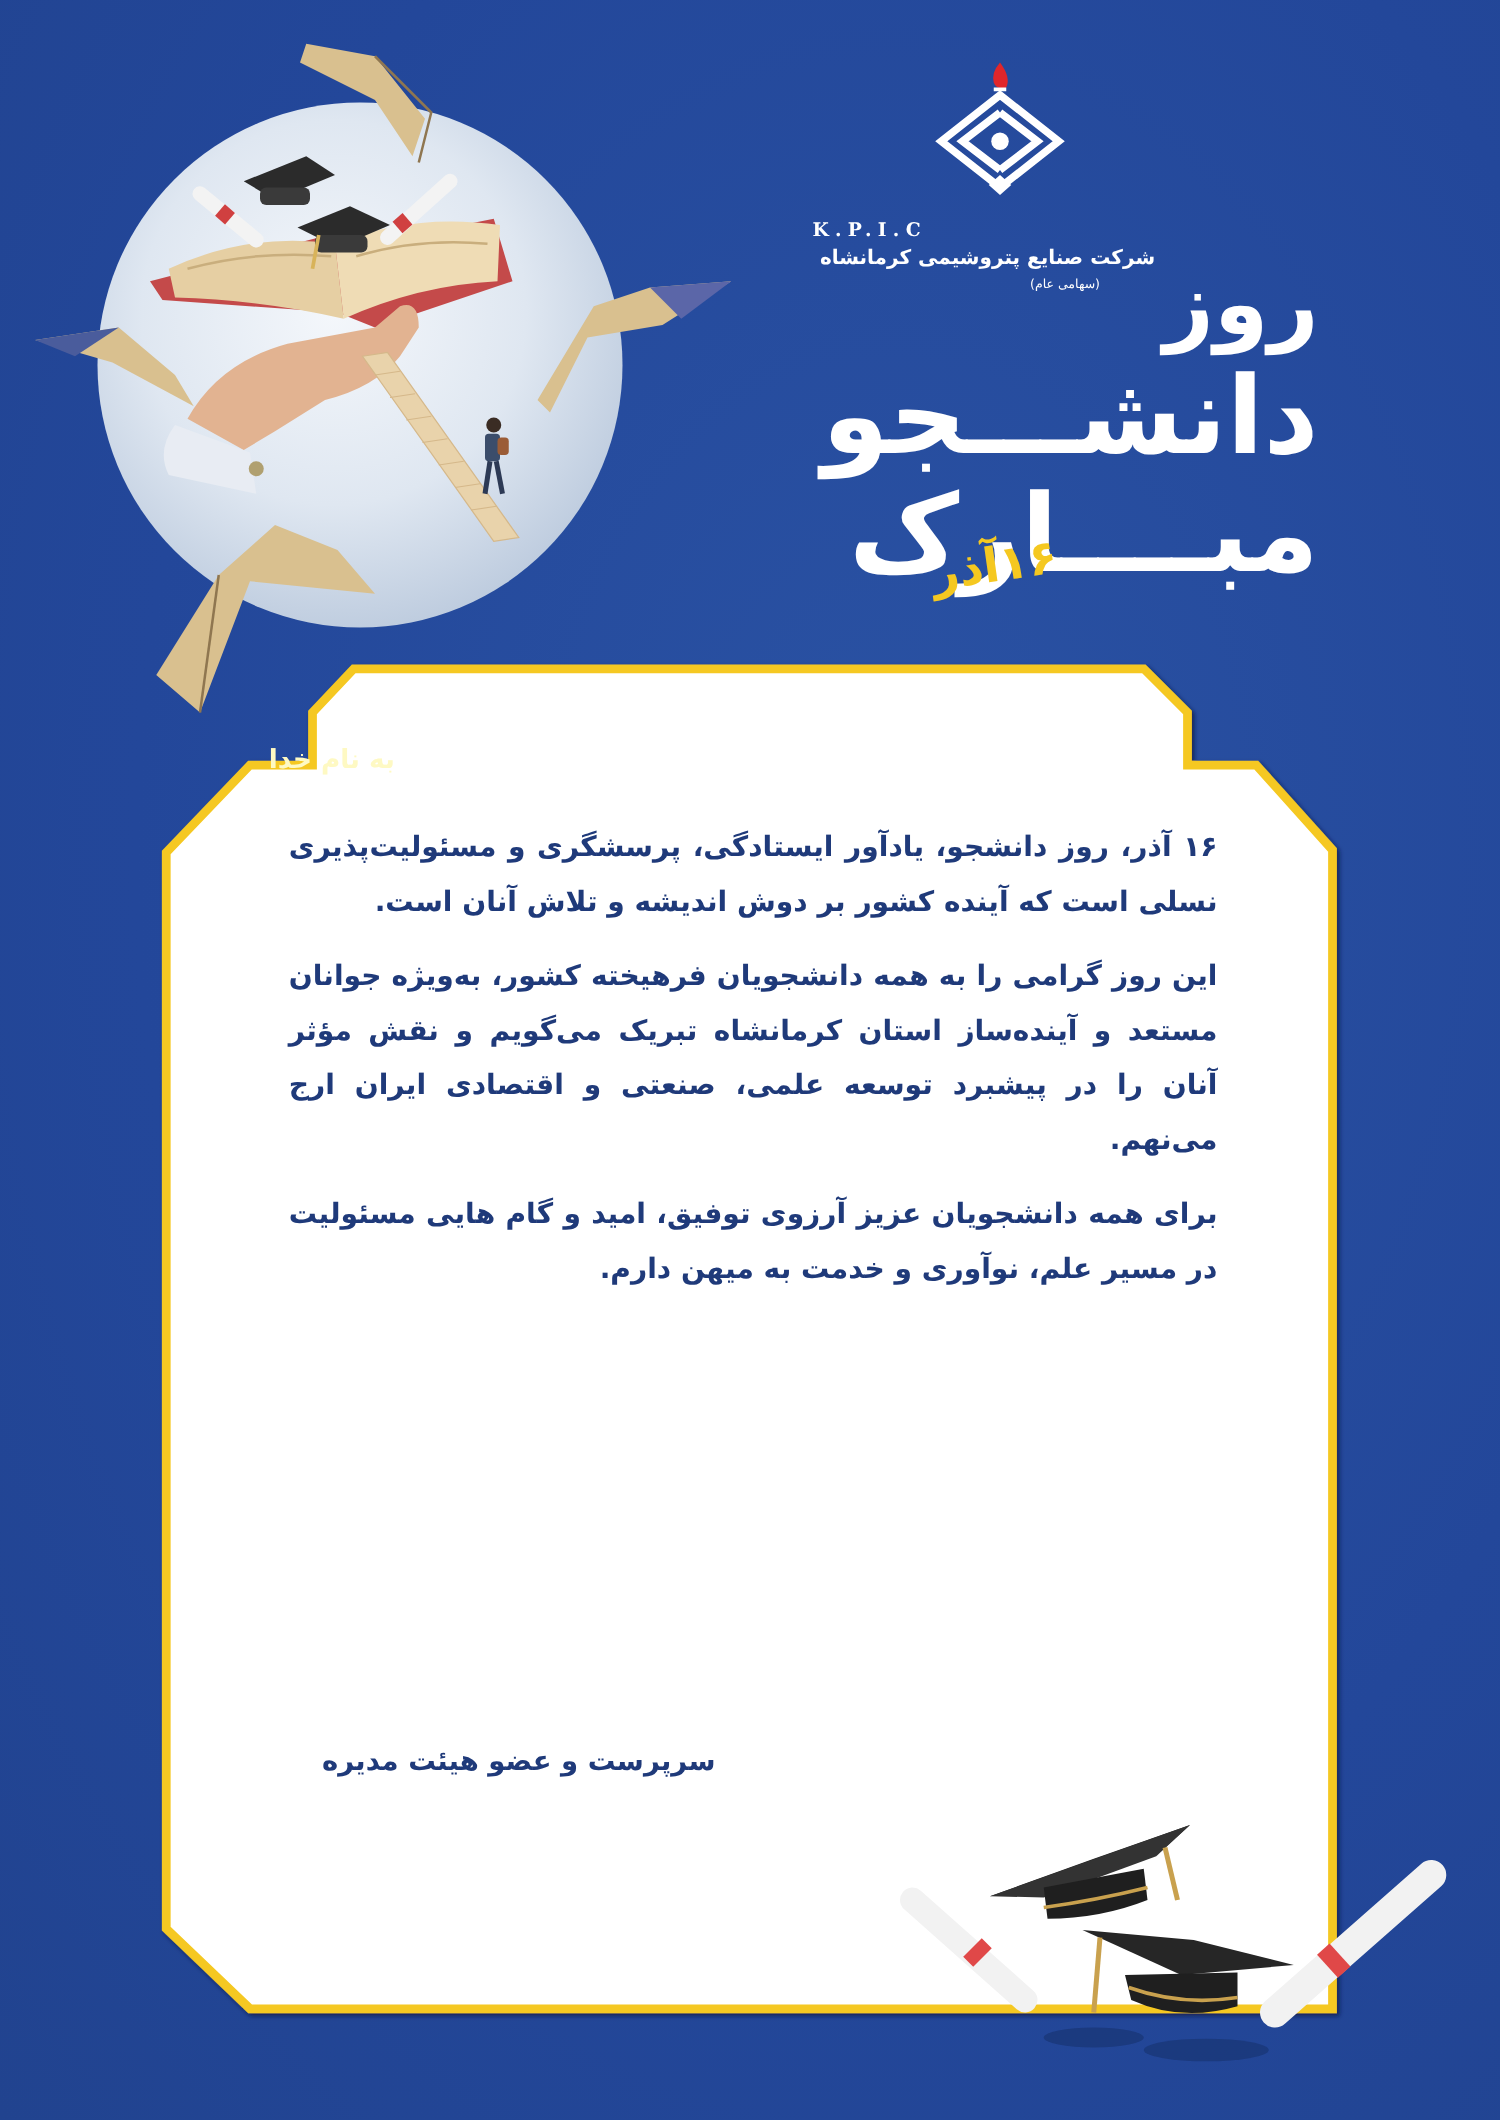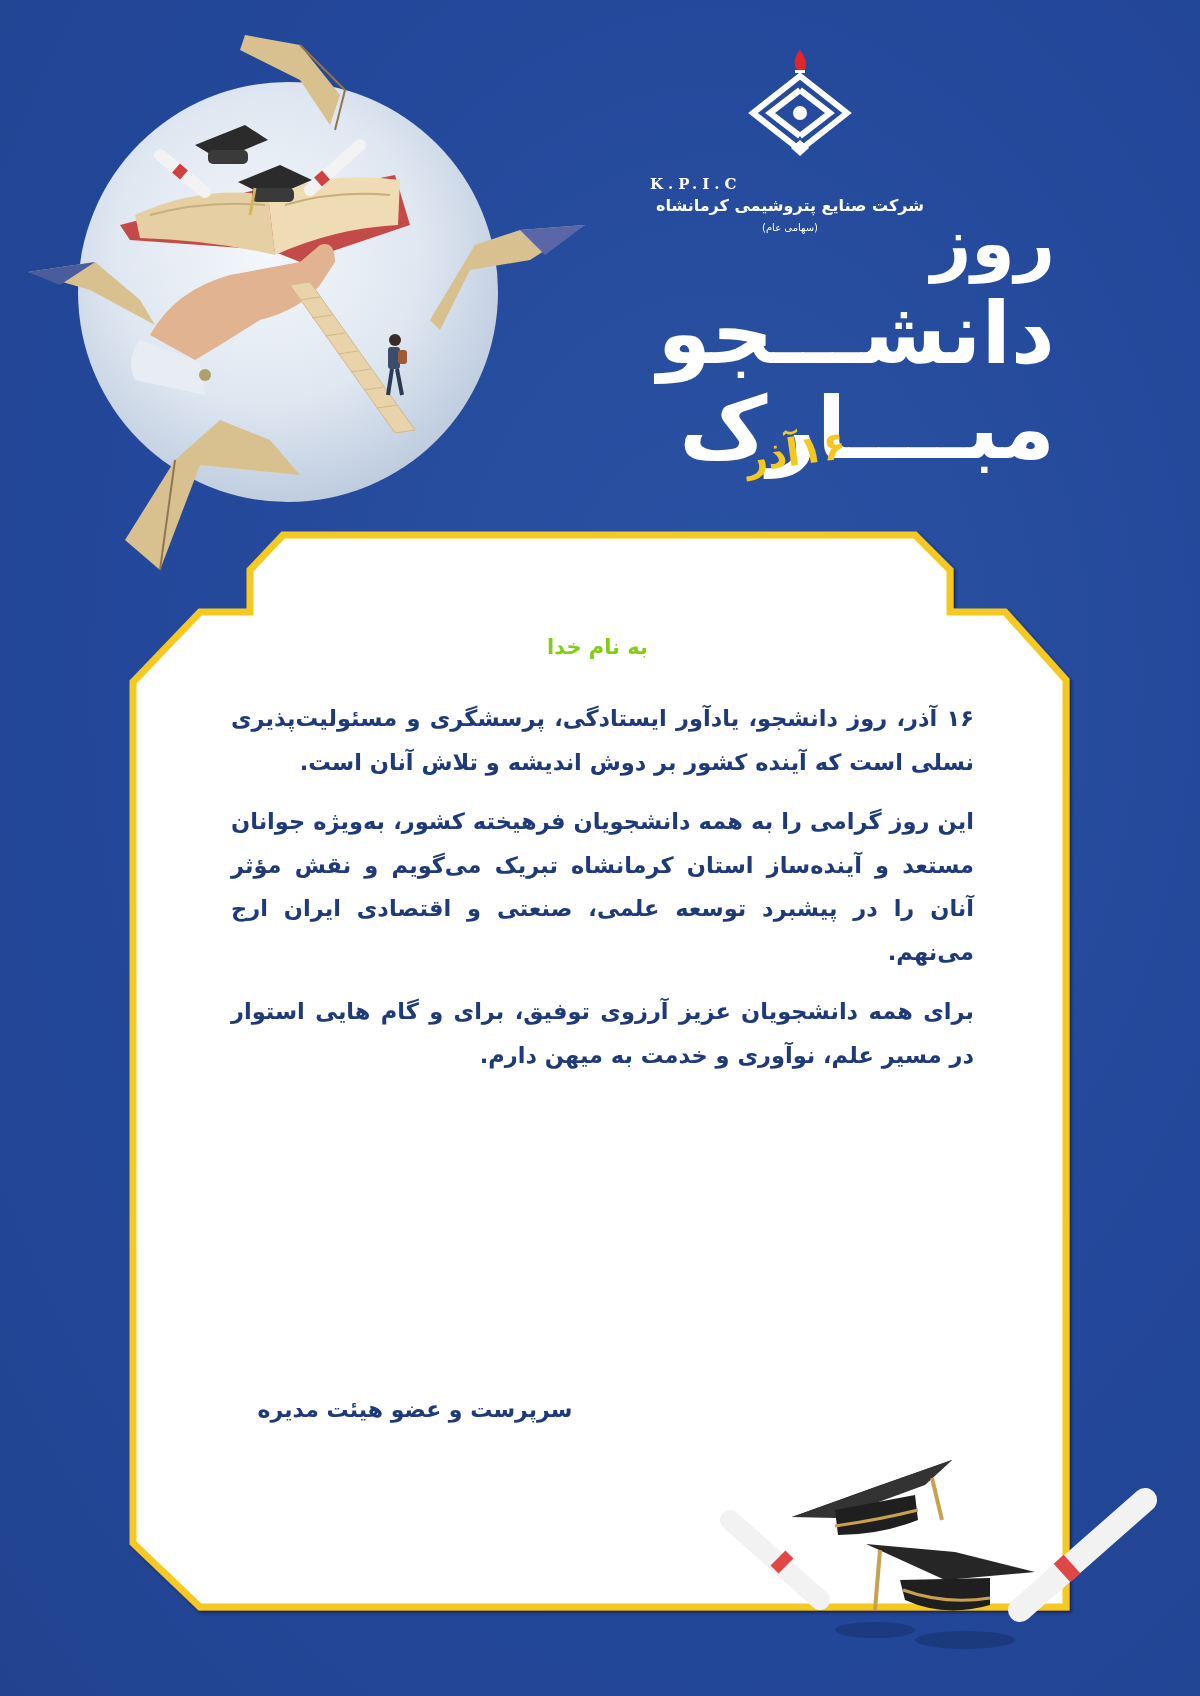--- a/index.html
+++ b/index.html
@@ -23,42 +23,42 @@
   .logo { position:absolute; left:735px; top:48px; width:130px; height:110px; }
   .logo-latin {
     position:absolute; left:650px; top:175px; width:280px; text-align:left;
     color:#fff; font-family:"DejaVu Serif", serif; font-weight:bold; font-size:15px; letter-spacing:5px;
   }
   .logo-fa {
     position:absolute; left:640px; top:196px; width:300px; text-align:center; direction:rtl;
     color:#fff; font-weight:bold; font-size:16px;
   }
   .logo-sub {
-    position:absolute; left:700px; top:222px; width:180px; text-align:center; direction:rtl;
+    position:absolute; left:700px; top:222px; width:180px; text-align:right; direction:rtl;
     color:#fff; font-size:10px;
   }
 
   
   .title { position:absolute; right:145px; direction:rtl; color:#fff; font-weight:bold; line-height:1; }
   .title-1 { top:208px; font-size:70px; }
   .title-2 { top:290px; font-size:86px; }
   .title-3 { top:385px; font-size:86px; }
   .title-date {
     position:absolute; left:745px; top:430px; direction:rtl; color:#f5c820;
     font-weight:bold; font-size:38px; transform:rotate(-8deg);
   }
 
   
   .frame-svg { position:absolute; left:0; top:0; width:1200px; height:1696px; pointer-events:none; }
 
   .content {
     position:absolute; left:215px; top:595px; width:775px; direction:rtl;
     color:#1f3a7a; font-weight:bold;
   }
-  .greeting { text-align:center; font-size:21px; color:#84cc16; margin-bottom:38px; padding-right:10px;margin-top:40px; }
+  .greeting { text-align:left; font-size:21px; color:#fef9c3; margin-bottom:38px; padding-right:10px; }
   .para { font-size:22.5px; line-height:43.5px; text-align:justify; text-align-last:right; margin:16px; }
 
   .signature { position:absolute; left:225px; top:1390px; width:380px; text-align:center; direction:rtl; color:#1f3a7a; font-weight:bold; }
   .sig-name { font-size:22px; line-height:40px; }
   .sig-title { font-size:22px; line-height:40px; }
 
   .deco-bottom { position:absolute; left:700px; top:1440px; width:480px; height:250px; }
 </style>
 </head>
 <body>
@@ -160,21 +160,21 @@
       <feDropShadow dx="2" dy="2" stdDeviation="1.5" flood-color="#0e1f44" flood-opacity="0.8"></feDropShadow>
     </filter>
   </defs>
   <path d="M283 535 L915 535 L950 570 L950 612 L1005 612 L1066 680 L1066 1607 L200 1607 L133 1543 L133 682 L200 612 L250 612 L250 570 Z" fill="#ffffff" stroke="#f5c820" stroke-width="7" stroke-linejoin="miter" filter="url(#sh)"></path>
 </svg>
 
 <div class="content">
   <div class="greeting">به نام خدا</div>
   <p class="para">۱۶ آذر، روز دانشجو، یادآور ایستادگی، پرسشگری و مسئولیت‌پذیری نسلی است که آینده کشور بر دوش اندیشه و تلاش آنان است.</p>
   <p class="para">این روز گرامی را به همه دانشجویان فرهیخته کشور، به‌ویژه جوانان مستعد و آینده‌ساز استان کرمانشاه تبریک می‌گویم و نقش مؤثر آنان را در پیشبرد توسعه علمی، صنعتی و اقتصادی ایران ارج می‌نهم.</p>
-  <p class="para">برای همه دانشجویان عزیز آرزوی توفیق، برای و گام هایی استوار در مسیر علم، نوآوری و خدمت به میهن دارم.</p>
+  <p class="para">برای همه دانشجویان عزیز آرزوی توفیق، امید و گام هایی مسئولیت در مسیر علم، نوآوری و خدمت به میهن دارم.</p>
 </div>
 
 <div class="signature">
   <div class="sig-title">سرپرست و عضو هیئت مدیره</div>
 </div>
 
 <svg class="deco-bottom" viewBox="0 0 480 250">
   <ellipse cx="175" cy="190" rx="40" ry="8" fill="#132d66" opacity="0.5"></ellipse>
   <ellipse cx="265" cy="200" rx="50" ry="9" fill="#132d66" opacity="0.5"></ellipse>
   <g>

